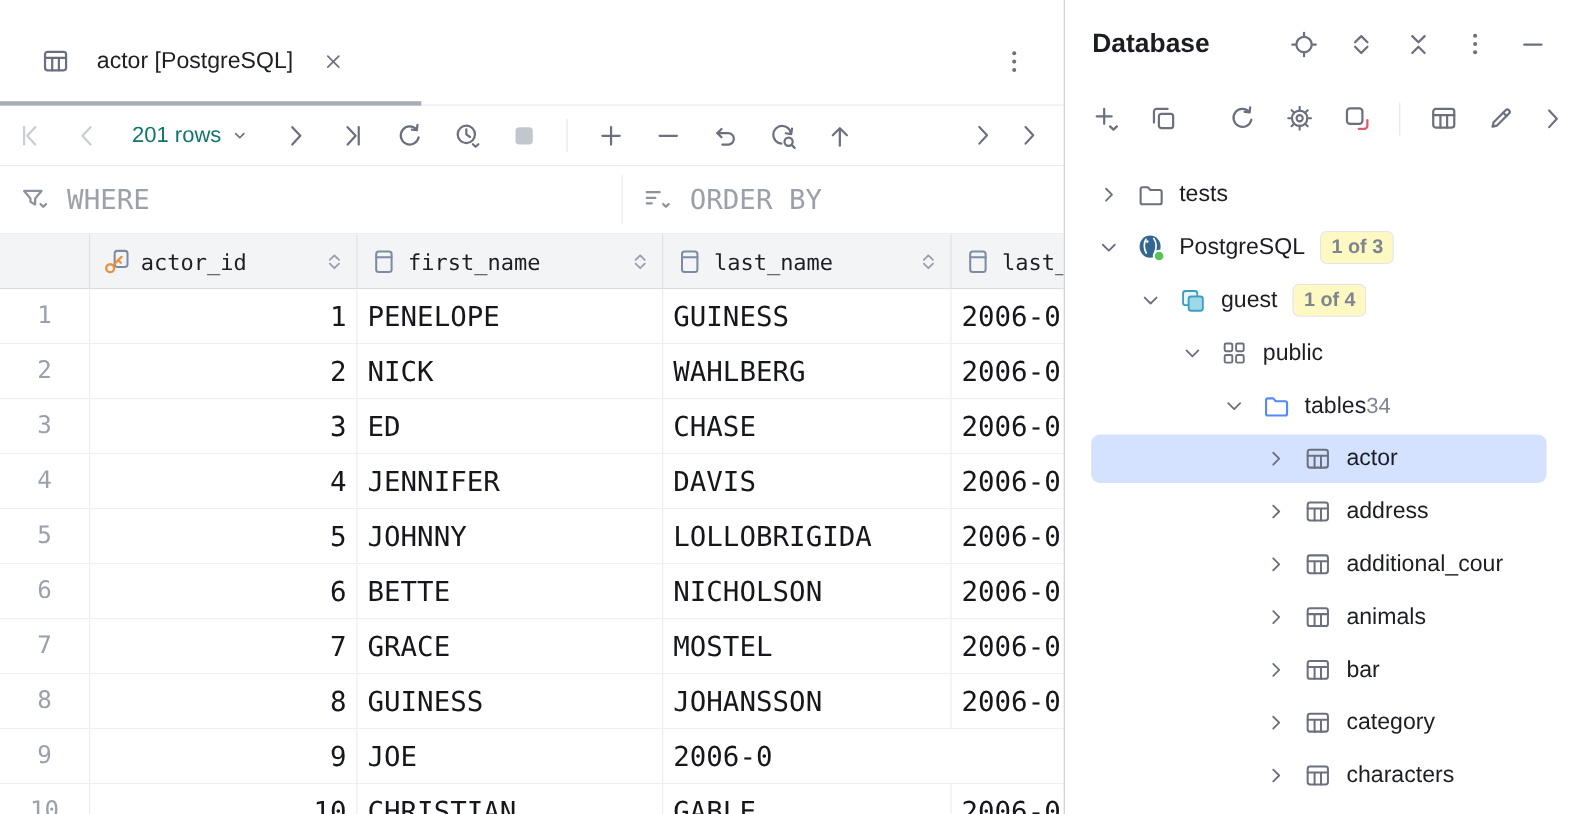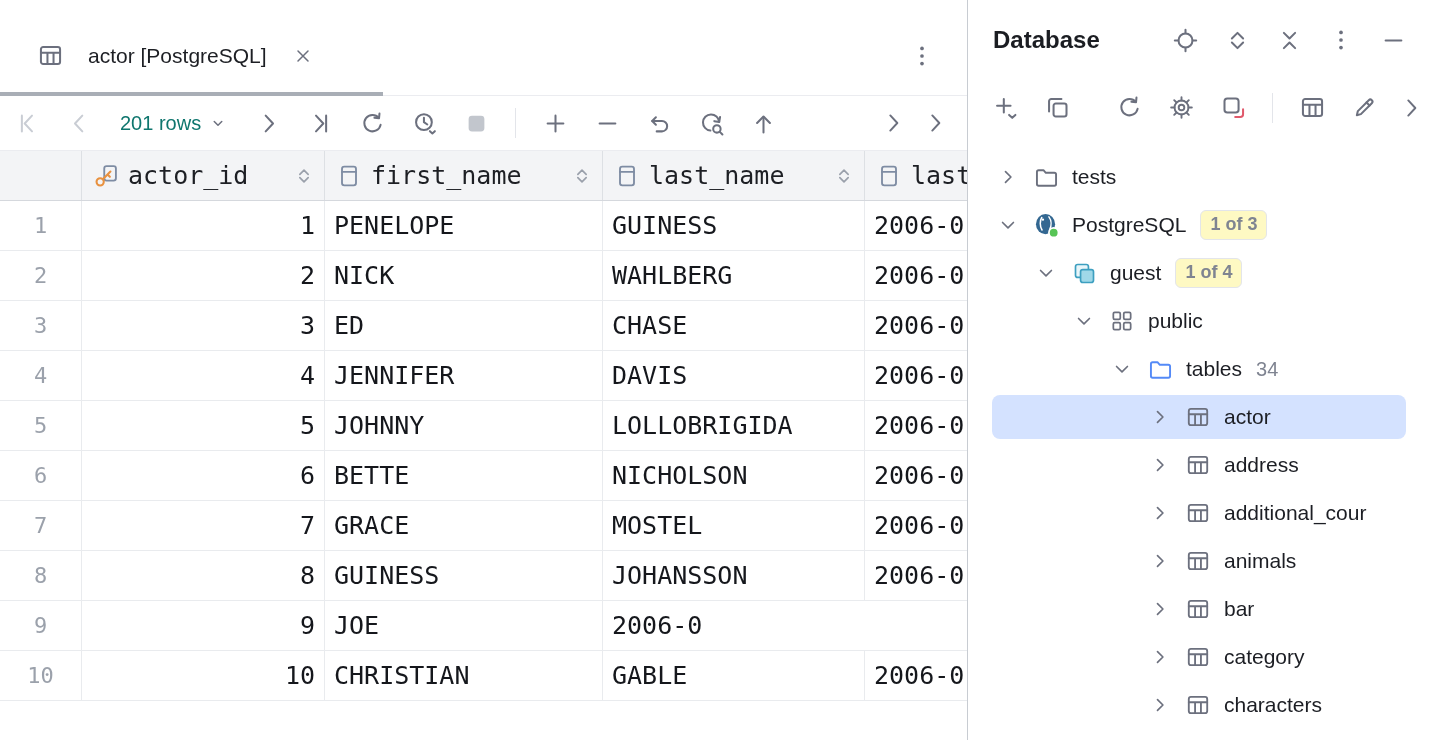--- a/index.html
+++ b/index.html
@@ -26,21 +26,21 @@
 
   .filterrow { height:62px; display:flex; align-items:stretch; border-bottom:1px solid #ebecf0; }
   .fcell { display:flex; align-items:center; gap:16px; padding-left:18px; color:#9ba0a9; font-size:25px; font-family:"DejaVu Sans Mono","Liberation Mono",monospace; cursor:text; }
   .fcell.where { width:565px; }
   .fcell.orderby { flex:1; }
   .fsep { width:1px; background:#ebecf0; margin:8px 0; }
 
   .grid { font-family:"DejaVu Sans Mono","Liberation Mono",monospace; }
   .ghead, .grow { display:grid; grid-template-columns:82px 243px 278px 262px 102px; height:50px; }
   .ghead { background:#f3f4f6; border-bottom:1px solid #d5d8dd; }
-  .gh { display:flex; align-items:center; gap:8px; padding:0 10px; border-right:1px solid #dde0e4; font-size:25px; color:#1d1f24; overflow:hidden; white-space:nowrap; cursor:pointer; }
+  .gh { display:flex; align-items:center; gap:8px; padding:0 10px; border-right:1px solid #dde0e4; font-size:20px; color:#1d1f24; overflow:hidden; white-space:nowrap; cursor:pointer; }
   .gh:last-child { border-right:none; }
   .gh .sorticn { margin-left:auto; flex:0 0 auto; }
   .grow { border-bottom:1px solid #e9ebee; background:#fff; }
   .gc { display:flex; align-items:center; padding:0 9px; border-right:1px solid #e9ebee; font-size:25px; color:#15171c; overflow:hidden; white-space:nowrap; cursor:cell; }
   .gc:last-child { border-right:none; }
   .gc.num { color:#9ba1ab; justify-content:center; font-size:22px; }
   .gc.id { justify-content:flex-end; }
 
   
   .toolwin { position:absolute; top:0; right:0; width:463px; height:740px; border-left:1px solid #c8ccd2; background:#fff; overflow:hidden; }
@@ -52,21 +52,21 @@
   .tree { padding-top:18px; overflow:hidden; }
   .trow { height:48px; display:flex; align-items:center; position:relative; font-size:21px; color:#1c1e24; white-space:nowrap; cursor:pointer; }
   .trow > * { position:relative; z-index:1; }
   .trow.selected::before { content:""; position:absolute; left:24px; right:24px; top:2px; bottom:2px; background:#d4e2ff; border-radius:8px; z-index:0; }
   .lvl0 { padding-left:26px; } .lvl1 { padding-left:64px; } .lvl2 { padding-left:102px; }
   .lvl3 { padding-left:140px; } .lvl4 { padding-left:178px; }
   .tchev { width:28px; height:28px; display:flex; align-items:center; justify-content:center; flex:0 0 auto; }
   .ticn { width:28px; height:28px; display:flex; align-items:center; justify-content:center; flex:0 0 auto; margin:0 12px 0 10px; }
   .tlabel { }
   .tbadge { margin-left:14px; font-size:18px; color:#7f8491; background:#fef9c3; border:1px solid #e3e5ea; border-radius:6px; padding:3px 9px; line-height:1.2;font-weight:bold; }
-  .tcount { margin-left:14px; font-size:20px; color:#7f8491; }
+  .tcount { font-size:20px; color:#7f8491; }
 
   svg { display:block; }
 </style>
 </head>
 <body>
 
 <div class="app">
 
   <section class="editor">
 
@@ -181,20 +181,37 @@
             <polyline points="9.5,5 16,12 9.5,19"></polyline>
           </svg>
       </button>
       <button class="ibtn ibtn-sm">
         <svg width="26" height="26" viewBox="0 0 24 24" fill="none" stroke="#6c707e" stroke-width="1.8" stroke-linecap="round" stroke-linejoin="round">
             <polyline points="9.5,5 16,12 9.5,19"></polyline>
           </svg>
       </button>
     </div>
 
+    <div class="filterrow">
+      <div class="fcell where">
+        <svg width="27" height="27" viewBox="0 0 24 24" fill="none" stroke="#8d919b" stroke-width="1.8" stroke-linecap="round" stroke-linejoin="round">
+            <path d="M3.5 5 H17.5 L12.4 11 V16 L8.6 13.7 V11 Z"></path>
+            <polyline points="16.8,15.6 19,17.8 21.2,15.6"></polyline>
+          </svg>
+        <span>WHERE</span>
+      </div>
+      <div class="fsep"></div>
+      <div class="fcell orderby">
+        <svg width="27" height="27" viewBox="0 0 24 24" fill="none" stroke="#8d919b" stroke-width="1.8" stroke-linecap="round" stroke-linejoin="round">
+            <path d="M3.5 6 H14 M3.5 10.5 H10.5 M3.5 15 H7.5"></path>
+            <polyline points="16.8,15.6 19,17.8 21.2,15.6"></polyline>
+          </svg>
+        <span>ORDER BY</span>
+      </div>
+    </div>
 
     <div class="grid">
       <div class="ghead">
         <div class="gh"></div>
         <div class="gh">
           <svg width="28" height="28" viewBox="0 0 24 24" fill="none" stroke-linecap="round" stroke-linejoin="round">
               <rect x="10.5" y="3.5" width="10" height="12.5" rx="2" stroke="#7e8ca3" stroke-width="1.6"></rect>
               <circle cx="7" cy="17" r="3.1" stroke="#e8913f" stroke-width="1.8"></circle>
               <path d="M9.3 14.7 L15.8 8.2 M13.3 10.7 L15.3 12.7" stroke="#e8913f" stroke-width="1.8"></path>
             </svg>

